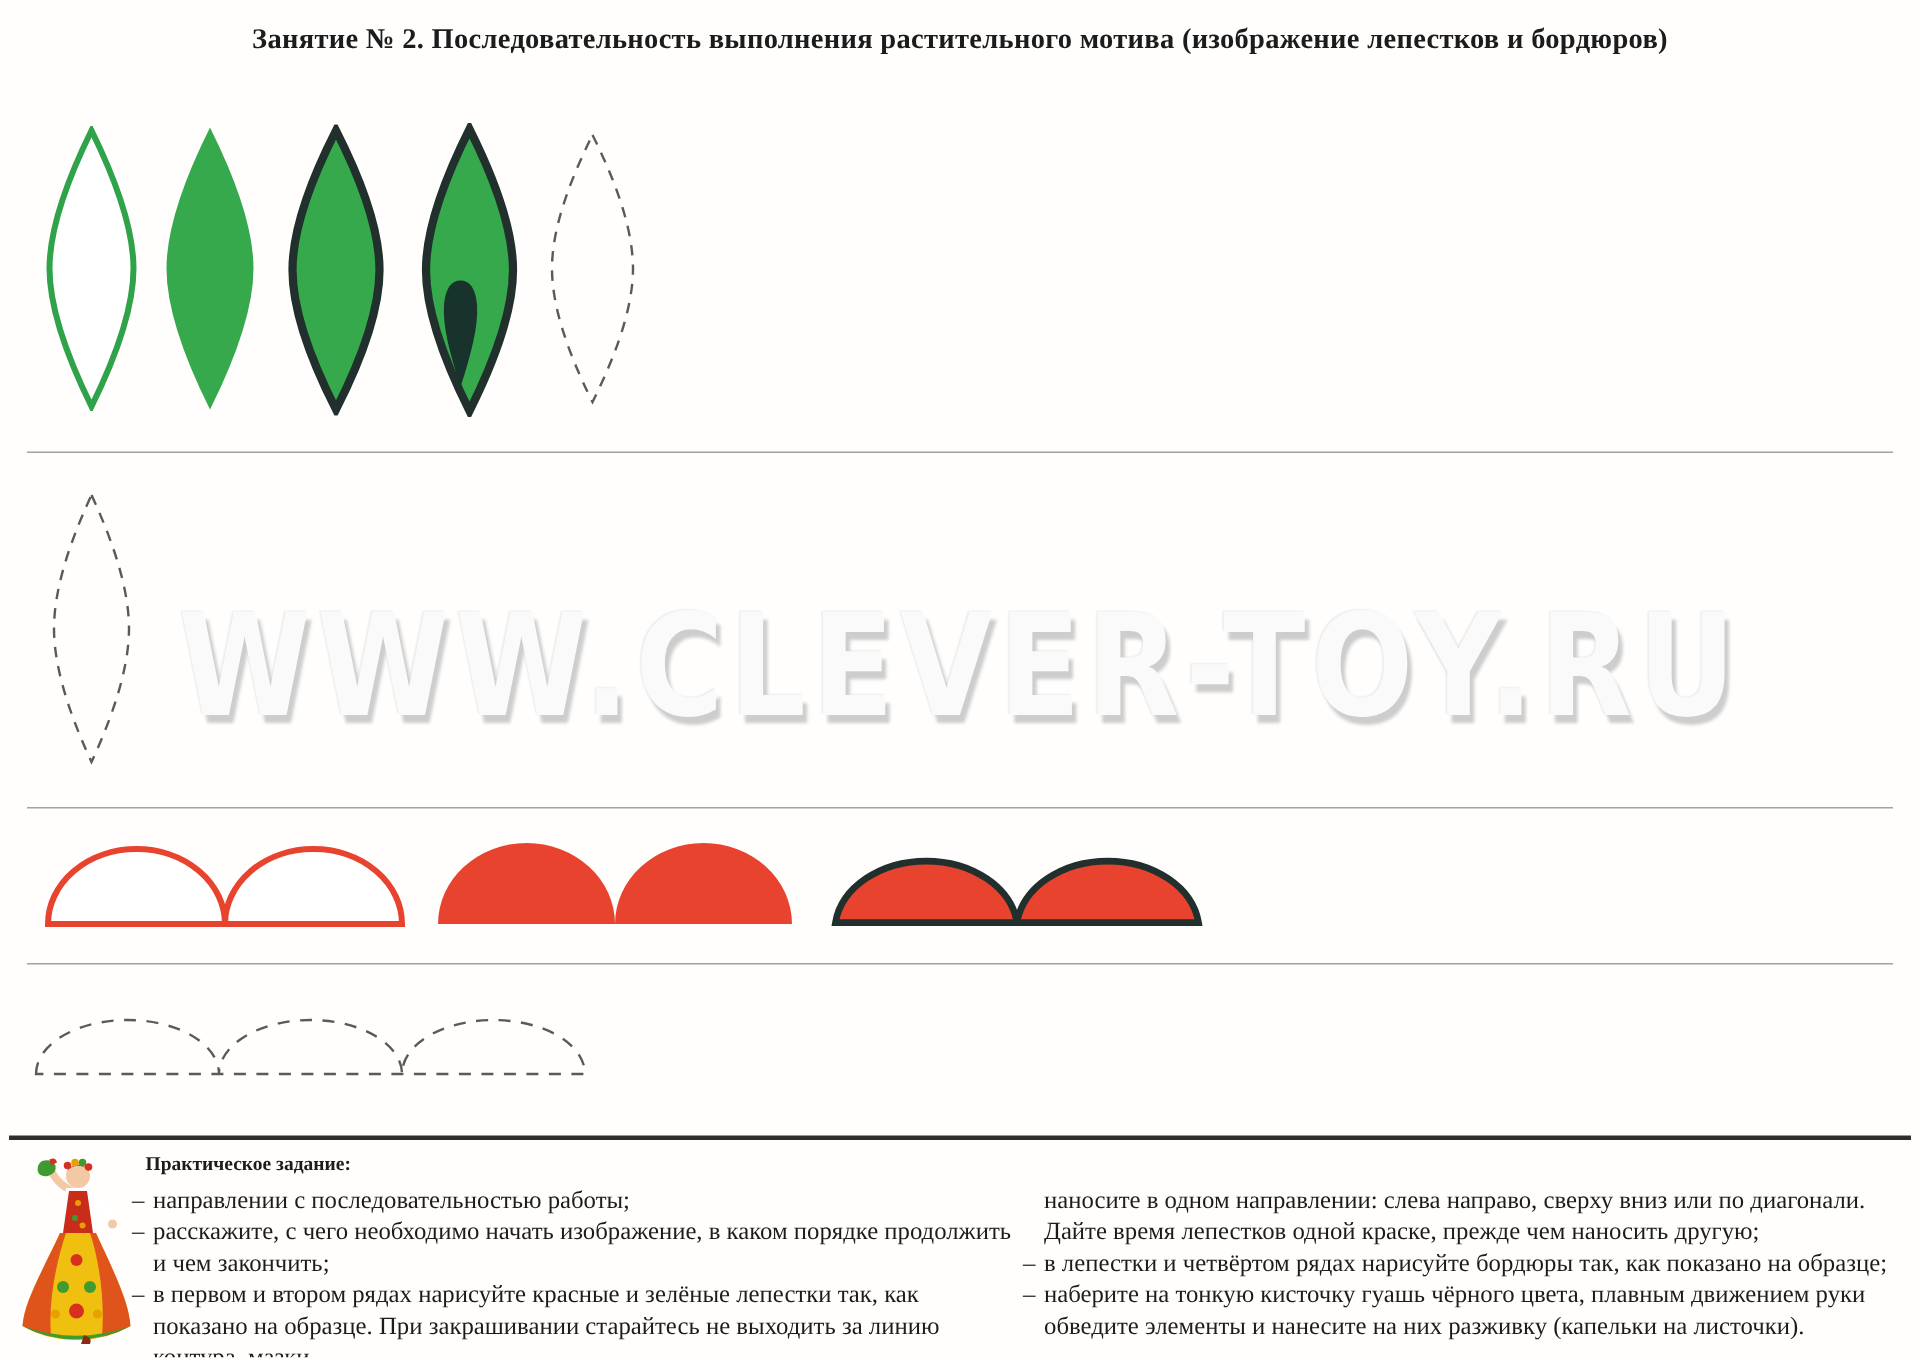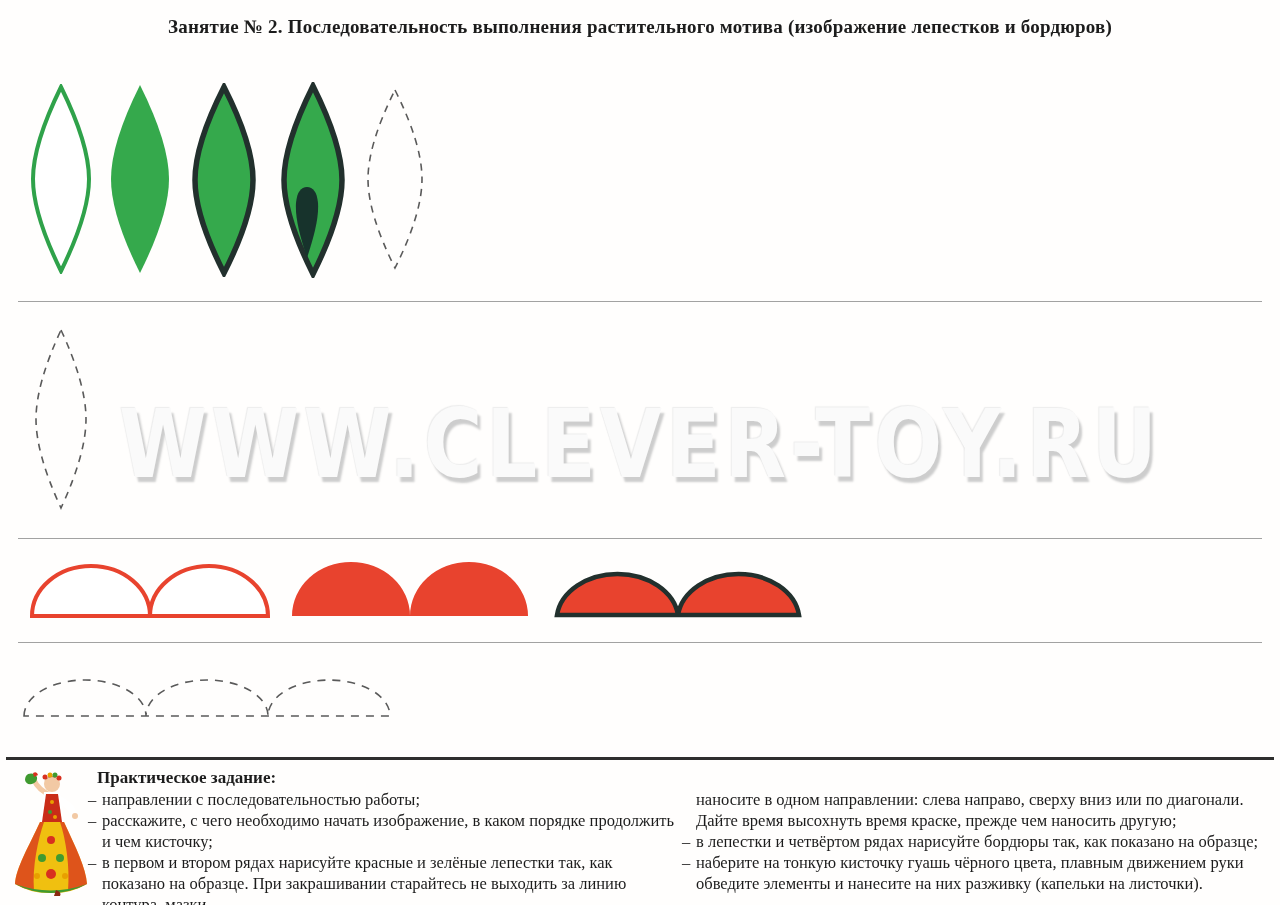--- a/index.html
+++ b/index.html
@@ -8,21 +8,21 @@
   .title{position:absolute;top:16px;left:0;width:1280px;text-align:center;
          font-size:19px;font-weight:bold;letter-spacing:.2px;}
   .shape{position:absolute;}
   .divider{position:absolute;height:1px;background:#a2a2a2;}
   .divider-dark{position:absolute;height:3px;background:#2e2e2e;}
   .watermark{position:absolute;top:398px;left:0;width:1280px;text-align:center;
              font-family:"DejaVu Sans", sans-serif;font-weight:900;font-size:80px;
              letter-spacing:4px;color:#fafafa;transform:scaleY(1.18);
              text-shadow:3px 4px 2px #cdcdcd, -1px -1px 1px #ececec;white-space:nowrap;
              pointer-events:none;}
-  .task-heading{position:absolute;left:97px;top:768px;font-size:17px;font-weight:bold;}
+  .task-heading{position:absolute;left:97px;top:768px;font-size:13px;font-weight:bold;}
   .task-col{position:absolute;top:790px;font-size:16.5px;line-height:1.27;}
   .task-col.left{left:88px;width:588px;}
   .task-col.right{left:682px;width:578px;}
   .task-item{display:flex;}
   .task-item .dash{width:14px;flex:0 0 14px;}
   .task-item .txt{flex:1;}
 </style>
 </head>
 <body>
 
@@ -119,32 +119,32 @@
 
   <div class="task-heading">Практическое задание:</div>
 
   <div class="task-col left">
     <div class="task-item">
       <span class="dash">–</span>
       <span class="txt">направлении с последовательностью работы;</span>
     </div>
     <div class="task-item">
       <span class="dash">–</span>
-      <span class="txt">расскажите, с чего необходимо начать изображение, в каком порядке продолжить и чем кисточку;</span>
+      <span class="txt">расскажите, с чего необходимо начать изображение, в каком порядке продолжить и чем закончить;</span>
     </div>
     <div class="task-item">
       <span class="dash">–</span>
       <span class="txt">в первом и втором рядах нарисуйте красные и зелёные лепестки так, как показано на образце. При закрашивании старайтесь не выходить за линию контура, мазки</span>
     </div>
   </div>
 
   <div class="task-col right">
     <div class="task-item">
       <span class="dash"></span>
-      <span class="txt">наносите в одном направлении: слева направо, сверху вниз или по диагонали. Дайте время высохнуть время краске, прежде чем наносить другую;</span>
+      <span class="txt">наносите в одном направлении: слева направо, сверху вниз или по диагонали. Дайте время лепестков одной краске, прежде чем наносить другую;</span>
     </div>
     <div class="task-item">
       <span class="dash">–</span>
       <span class="txt">в лепестки и четвёртом рядах нарисуйте бордюры так, как показано на образце;</span>
     </div>
     <div class="task-item">
       <span class="dash">–</span>
       <span class="txt">наберите на тонкую кисточку гуашь чёрного цвета, плавным движением руки обведите элементы и нанесите на них разживку (капельки на листочки).</span>
     </div>
   </div>

